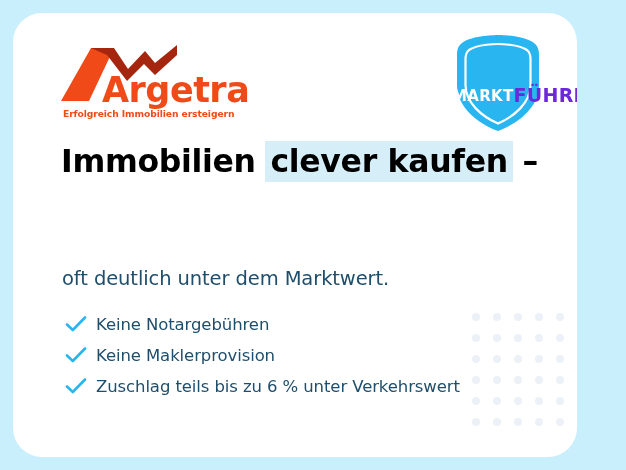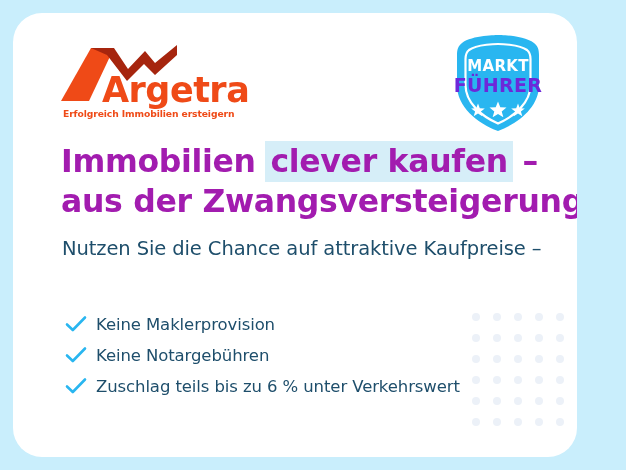--- a/index.html
+++ b/index.html
@@ -53,21 +53,21 @@
     text-align:center;
   }
 
   
   #badge {
     position:absolute; right:33px; top:20px;
     width:92px; height:100px; z-index:3;
   }
   #badge-text {
     position:absolute; left:0; top:0; width:92px; height:100px;
-    display:flex; flex-direction:column;
+    display:flex; flex-direction:row;
     align-items:center; justify-content:flex-start;
     padding-top:26px;
     pointer-events:none;
   }
   #badge-line1 {
     color:#fff; font-weight:bold; font-size:15px;
     letter-spacing:0.3px; line-height:1.0;
     font-family:"DejaVu Sans", sans-serif;
   }
   #badge-line2 {
@@ -75,21 +75,21 @@
     letter-spacing:0.3px; line-height:1.25;
     font-family:"DejaVu Sans", sans-serif;
   }
   #badge-stars { margin-top:3px; }
 
   
   #headline {
     position:absolute; left:48px; top:129px;
     z-index:2;
     font-size:31.5px; font-weight:bold;
-    color:#a21caf; line-height:1.26;
+    color:#000000; line-height:1.26;
     letter-spacing:-0.3px;
     font-family:"DejaVu Sans", sans-serif;
     white-space:nowrap;
   }
   #headline .hl {
     background:#D6EEF8;
     padding:2px 5px 3px 5px;
     margin:0 -1px;
   }
 
@@ -184,47 +184,47 @@
       <svg id="badge-stars" width="62" height="16" viewBox="0 0 62 16">
         <path d="M11,2.5 L12.8,7.2 L17.8,7.4 L13.9,10.4 L15.3,15.2 L11,12.4 L6.7,15.2 L8.1,10.4 L4.2,7.4 L9.2,7.2 Z" fill="#fff"></path>
         <path d="M31,0.5 L33.3,6.3 L39.5,6.6 L34.7,10.4 L36.4,16.3 L31,12.9 L25.6,16.3 L27.3,10.4 L22.5,6.6 L28.7,6.3 Z" fill="#fff"></path>
         <path d="M51,2.5 L52.8,7.2 L57.8,7.4 L53.9,10.4 L55.3,15.2 L51,12.4 L46.7,15.2 L48.1,10.4 L44.2,7.4 L49.2,7.2 Z" fill="#fff"></path>
       </svg>
     </div>
   </div>
 
   <h1 id="headline">
     <span>Immobilien </span><span class="hl">clever kaufen</span><span> –</span><br>
-    <span>aus der Zwangsversteigerung</span>
   </h1>
 
   <p id="subheading">
-    <span>Nutzen Sie die Chance auf attraktive Kaufpreise –</span><br>
+    <br>
+    <span>oft deutlich unter dem Marktwert.</span>
   </p>
 
   <ul id="bullets">
+    <li class="bullet">
+      <span class="bullet-check">
+        <svg width="22" height="18" viewBox="0 0 22 18">
+            <path d="M2,9.5 L7.8,15 L20,2.5" fill="none" stroke="#29B6F0" stroke-width="2.6" stroke-linecap="round" stroke-linejoin="round"></path>
+          </svg>
+      </span>
+      <span class="bullet-label">Keine Notargebühren</span>
+    </li>
     <li class="bullet">
       <span class="bullet-check">
         <svg width="22" height="18" viewBox="0 0 22 18">
             <path d="M2,9.5 L7.8,15 L20,2.5" fill="none" stroke="#29B6F0" stroke-width="2.6" stroke-linecap="round" stroke-linejoin="round"></path>
           </svg>
       </span>
       <span class="bullet-label">Keine Maklerprovision</span>
     </li>
     <li class="bullet">
       <span class="bullet-check">
         <svg width="22" height="18" viewBox="0 0 22 18">
             <path d="M2,9.5 L7.8,15 L20,2.5" fill="none" stroke="#29B6F0" stroke-width="2.6" stroke-linecap="round" stroke-linejoin="round"></path>
           </svg>
       </span>
-      <span class="bullet-label">Keine Notargebühren</span>
-    </li>
-    <li class="bullet">
-      <span class="bullet-check">
-        <svg width="22" height="18" viewBox="0 0 22 18">
-            <path d="M2,9.5 L7.8,15 L20,2.5" fill="none" stroke="#29B6F0" stroke-width="2.6" stroke-linecap="round" stroke-linejoin="round"></path>
-          </svg>
-      </span>
       <span class="bullet-label">Zuschlag teils bis zu 6 % unter Verkehrswert</span>
     </li>
   </ul>
 
 </div>
 
 </body></html>

